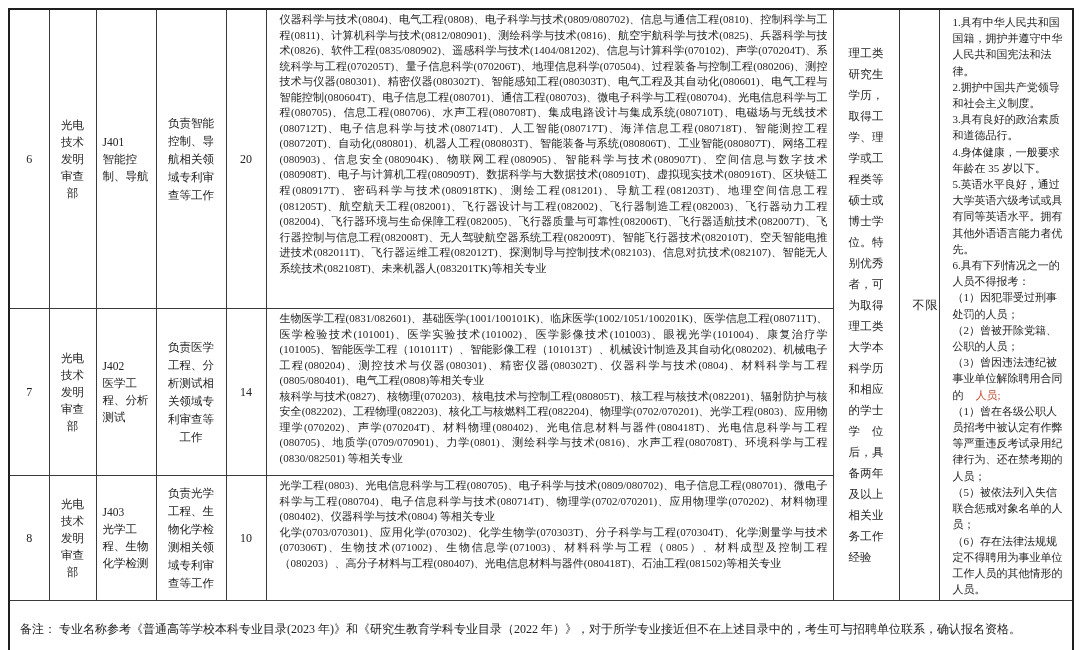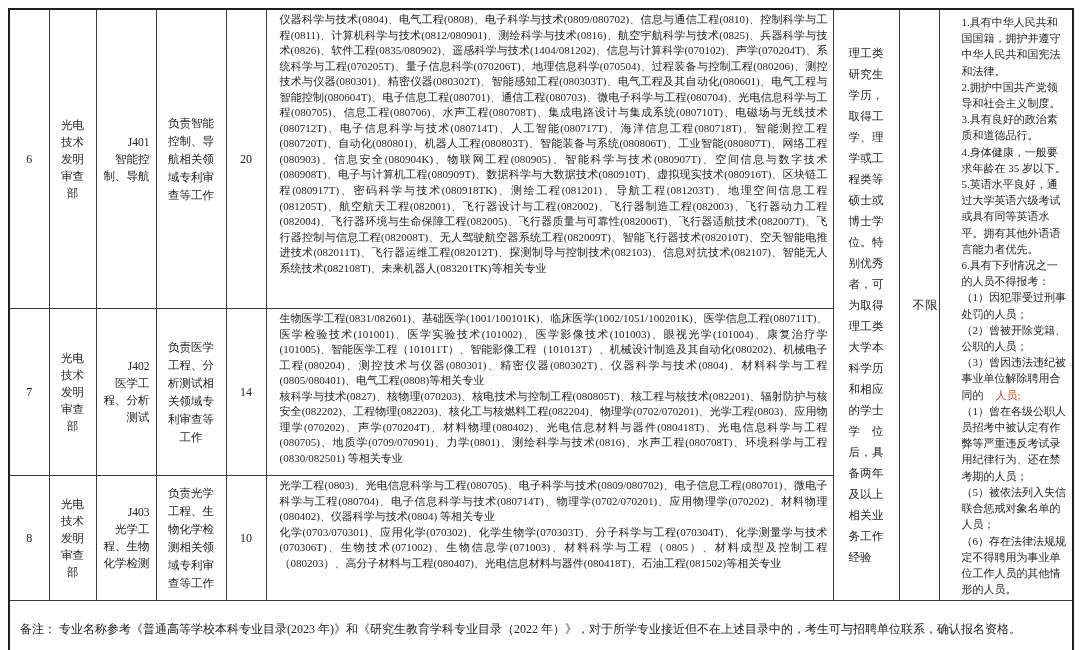--- a/index.html
+++ b/index.html
@@ -16,37 +16,37 @@
   td{
     border:1px solid #3a3a3a;
     vertical-align:middle;
     overflow:hidden;
     padding:0;
     color:#232323;
   }
   
   td.c-no{text-align:center;font-size:12px;}
   td.c-dept{text-align:center;font-size:11.5px;line-height:17px;padding:0 11px;}
-  td.c-code{text-align:right;font-size:11.5px;line-height:17px;padding:0 6px;}
+  td.c-code{text-align:left;font-size:11.5px;line-height:17px;padding:0 6px;}
   td.c-duty{text-align:center;font-size:11.5px;line-height:18px;padding:0 7px;}
   td.c-count{text-align:center;font-size:12px;}
   td.c-majors{
     vertical-align:top;text-align:justify;
     font-size:11px;line-height:15.55px;
     padding:2px 5px 0 13px;
   }
   td.c-majors p{margin:0;}
   td.c-qual{
     font-size:11.5px;line-height:21px;
     text-align:justify;padding:0 15px;
   }
   td.c-limit{text-align:right;font-size:12px;letter-spacing:1px;}
   td.c-other{
     vertical-align:top;font-size:11px;line-height:16.2px;
-    padding:4px 6px 0 22px;text-align:left;
+    padding:4px 6px 0 13px;text-align:left;
   }
   td.c-other p{margin:0;}
   td.c-remark{
     font-size:12px;padding:0 10px;text-align:left;height:57px;
   }
   .red{color:#c14b32;margin-left:12px;}
   tr.r6 td{height:296px;}
   tr.r7 td{height:164px;}
   tr.r8 td{height:122px;}
 </style>

